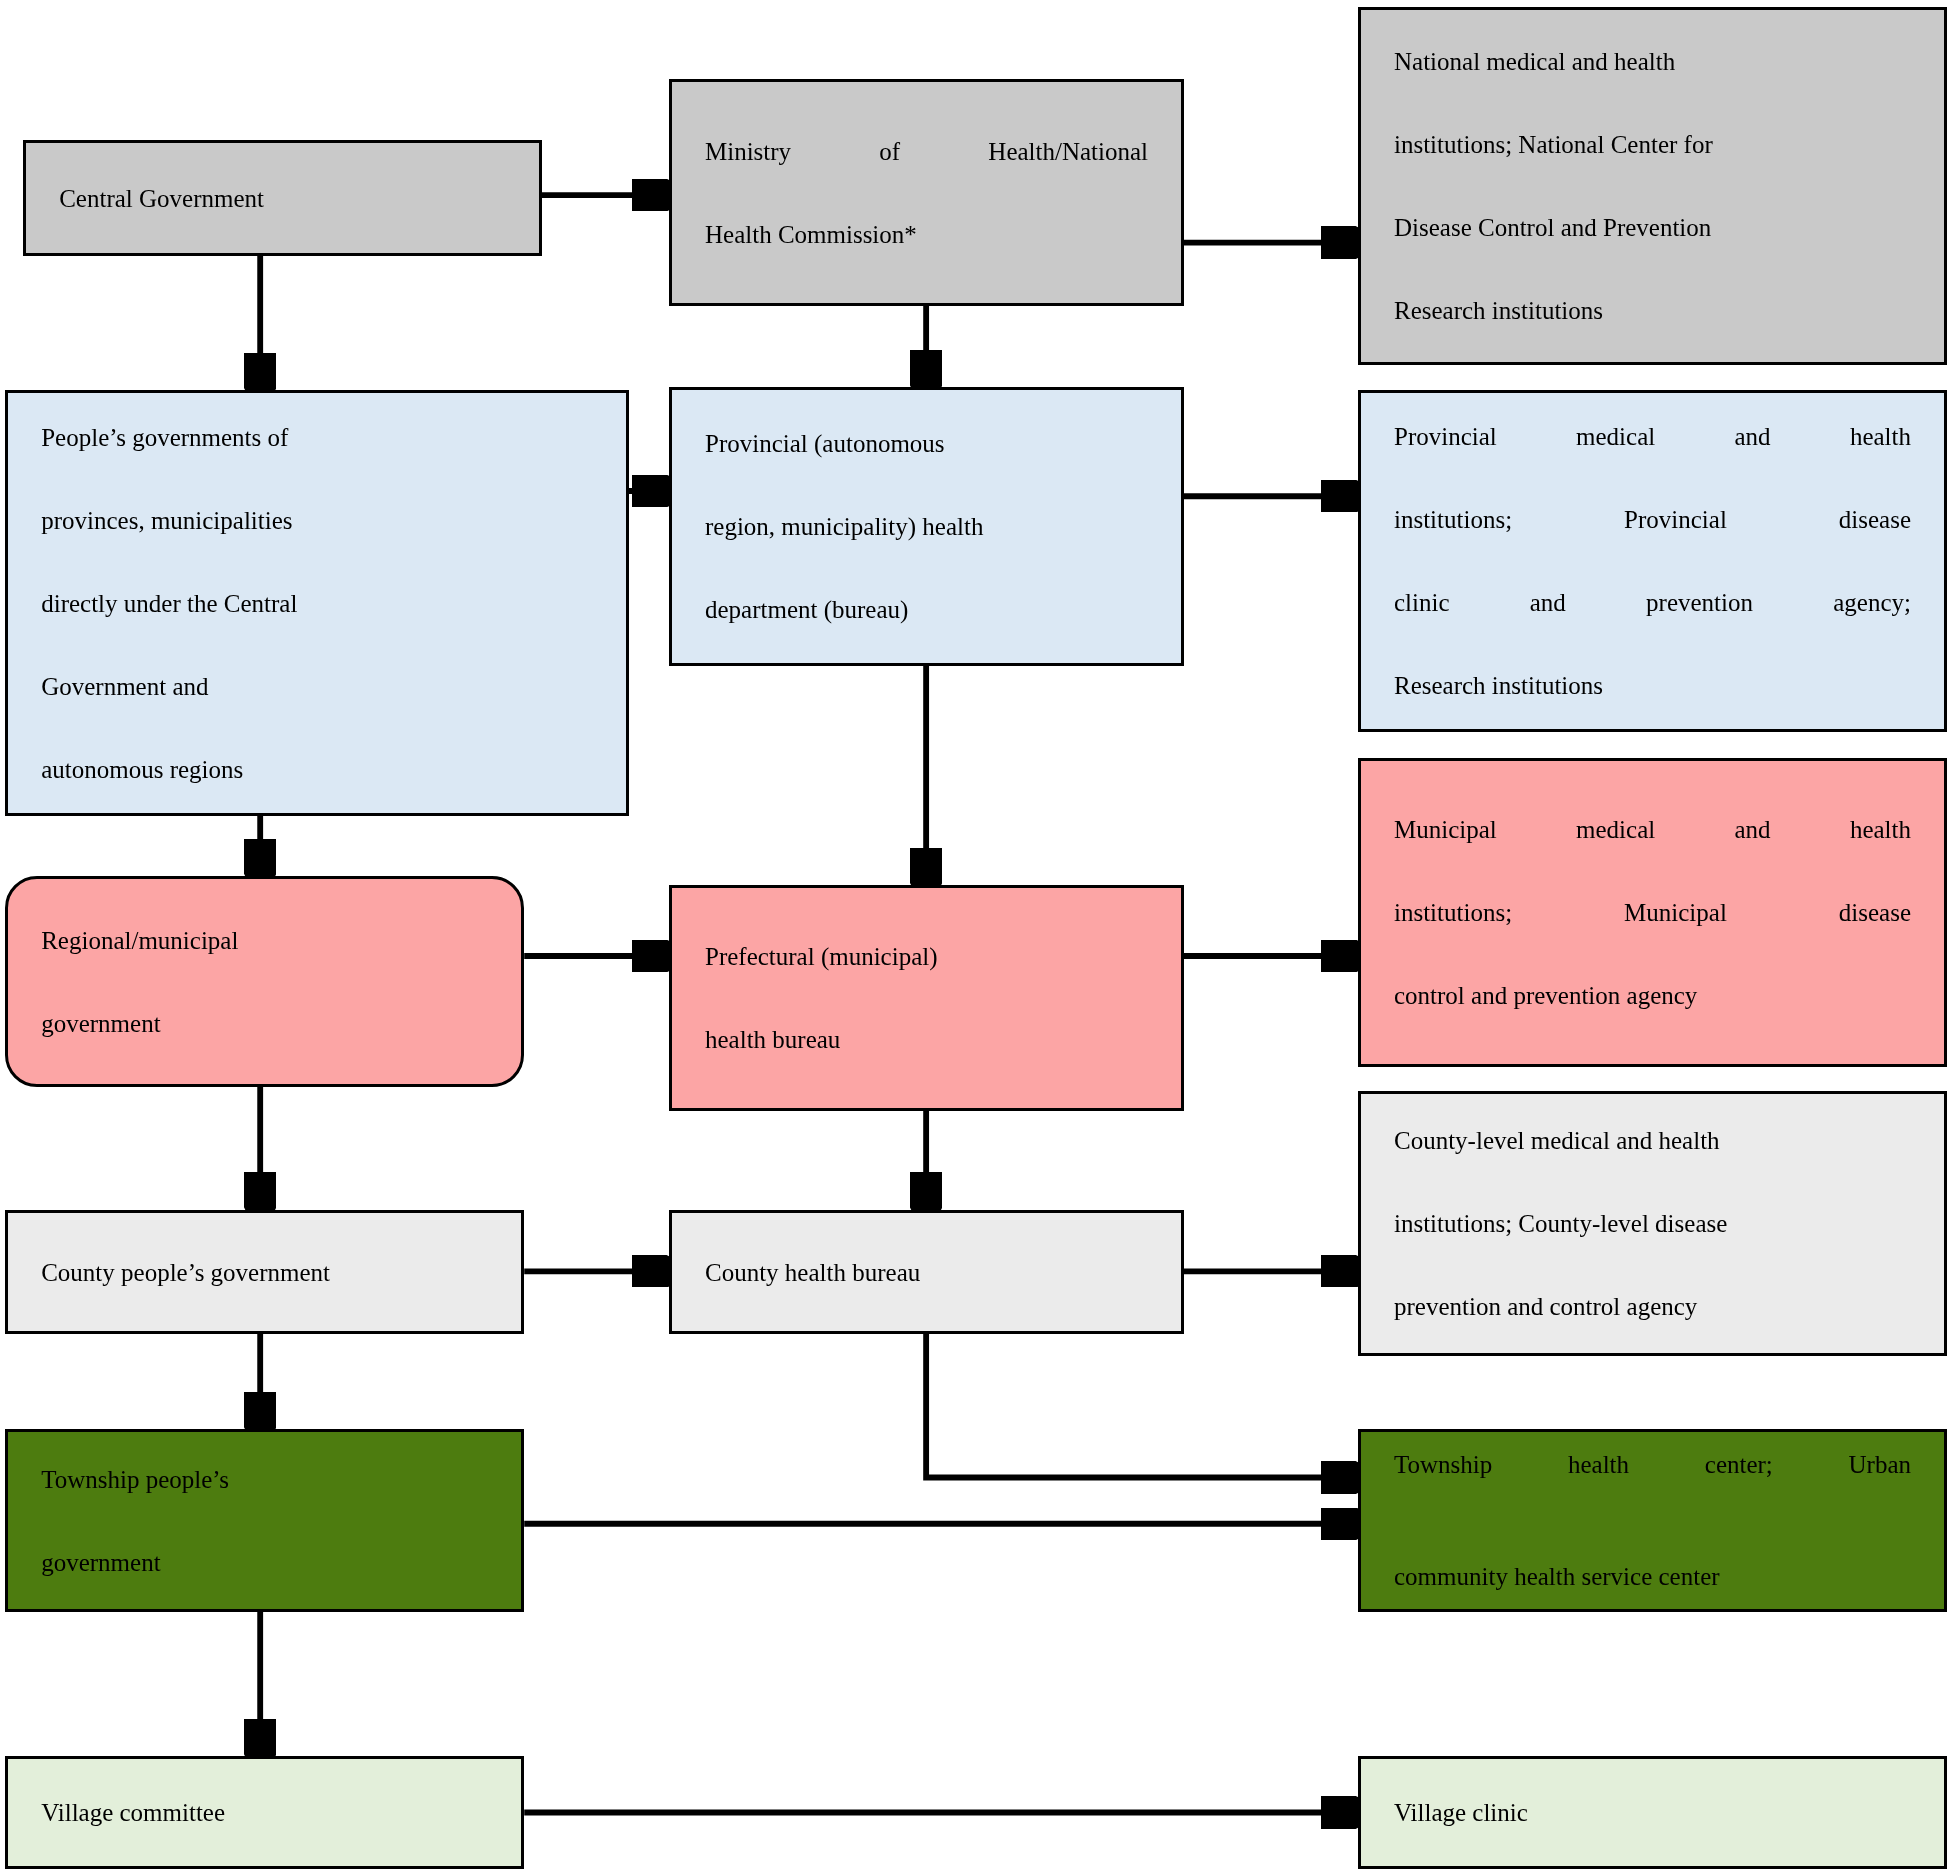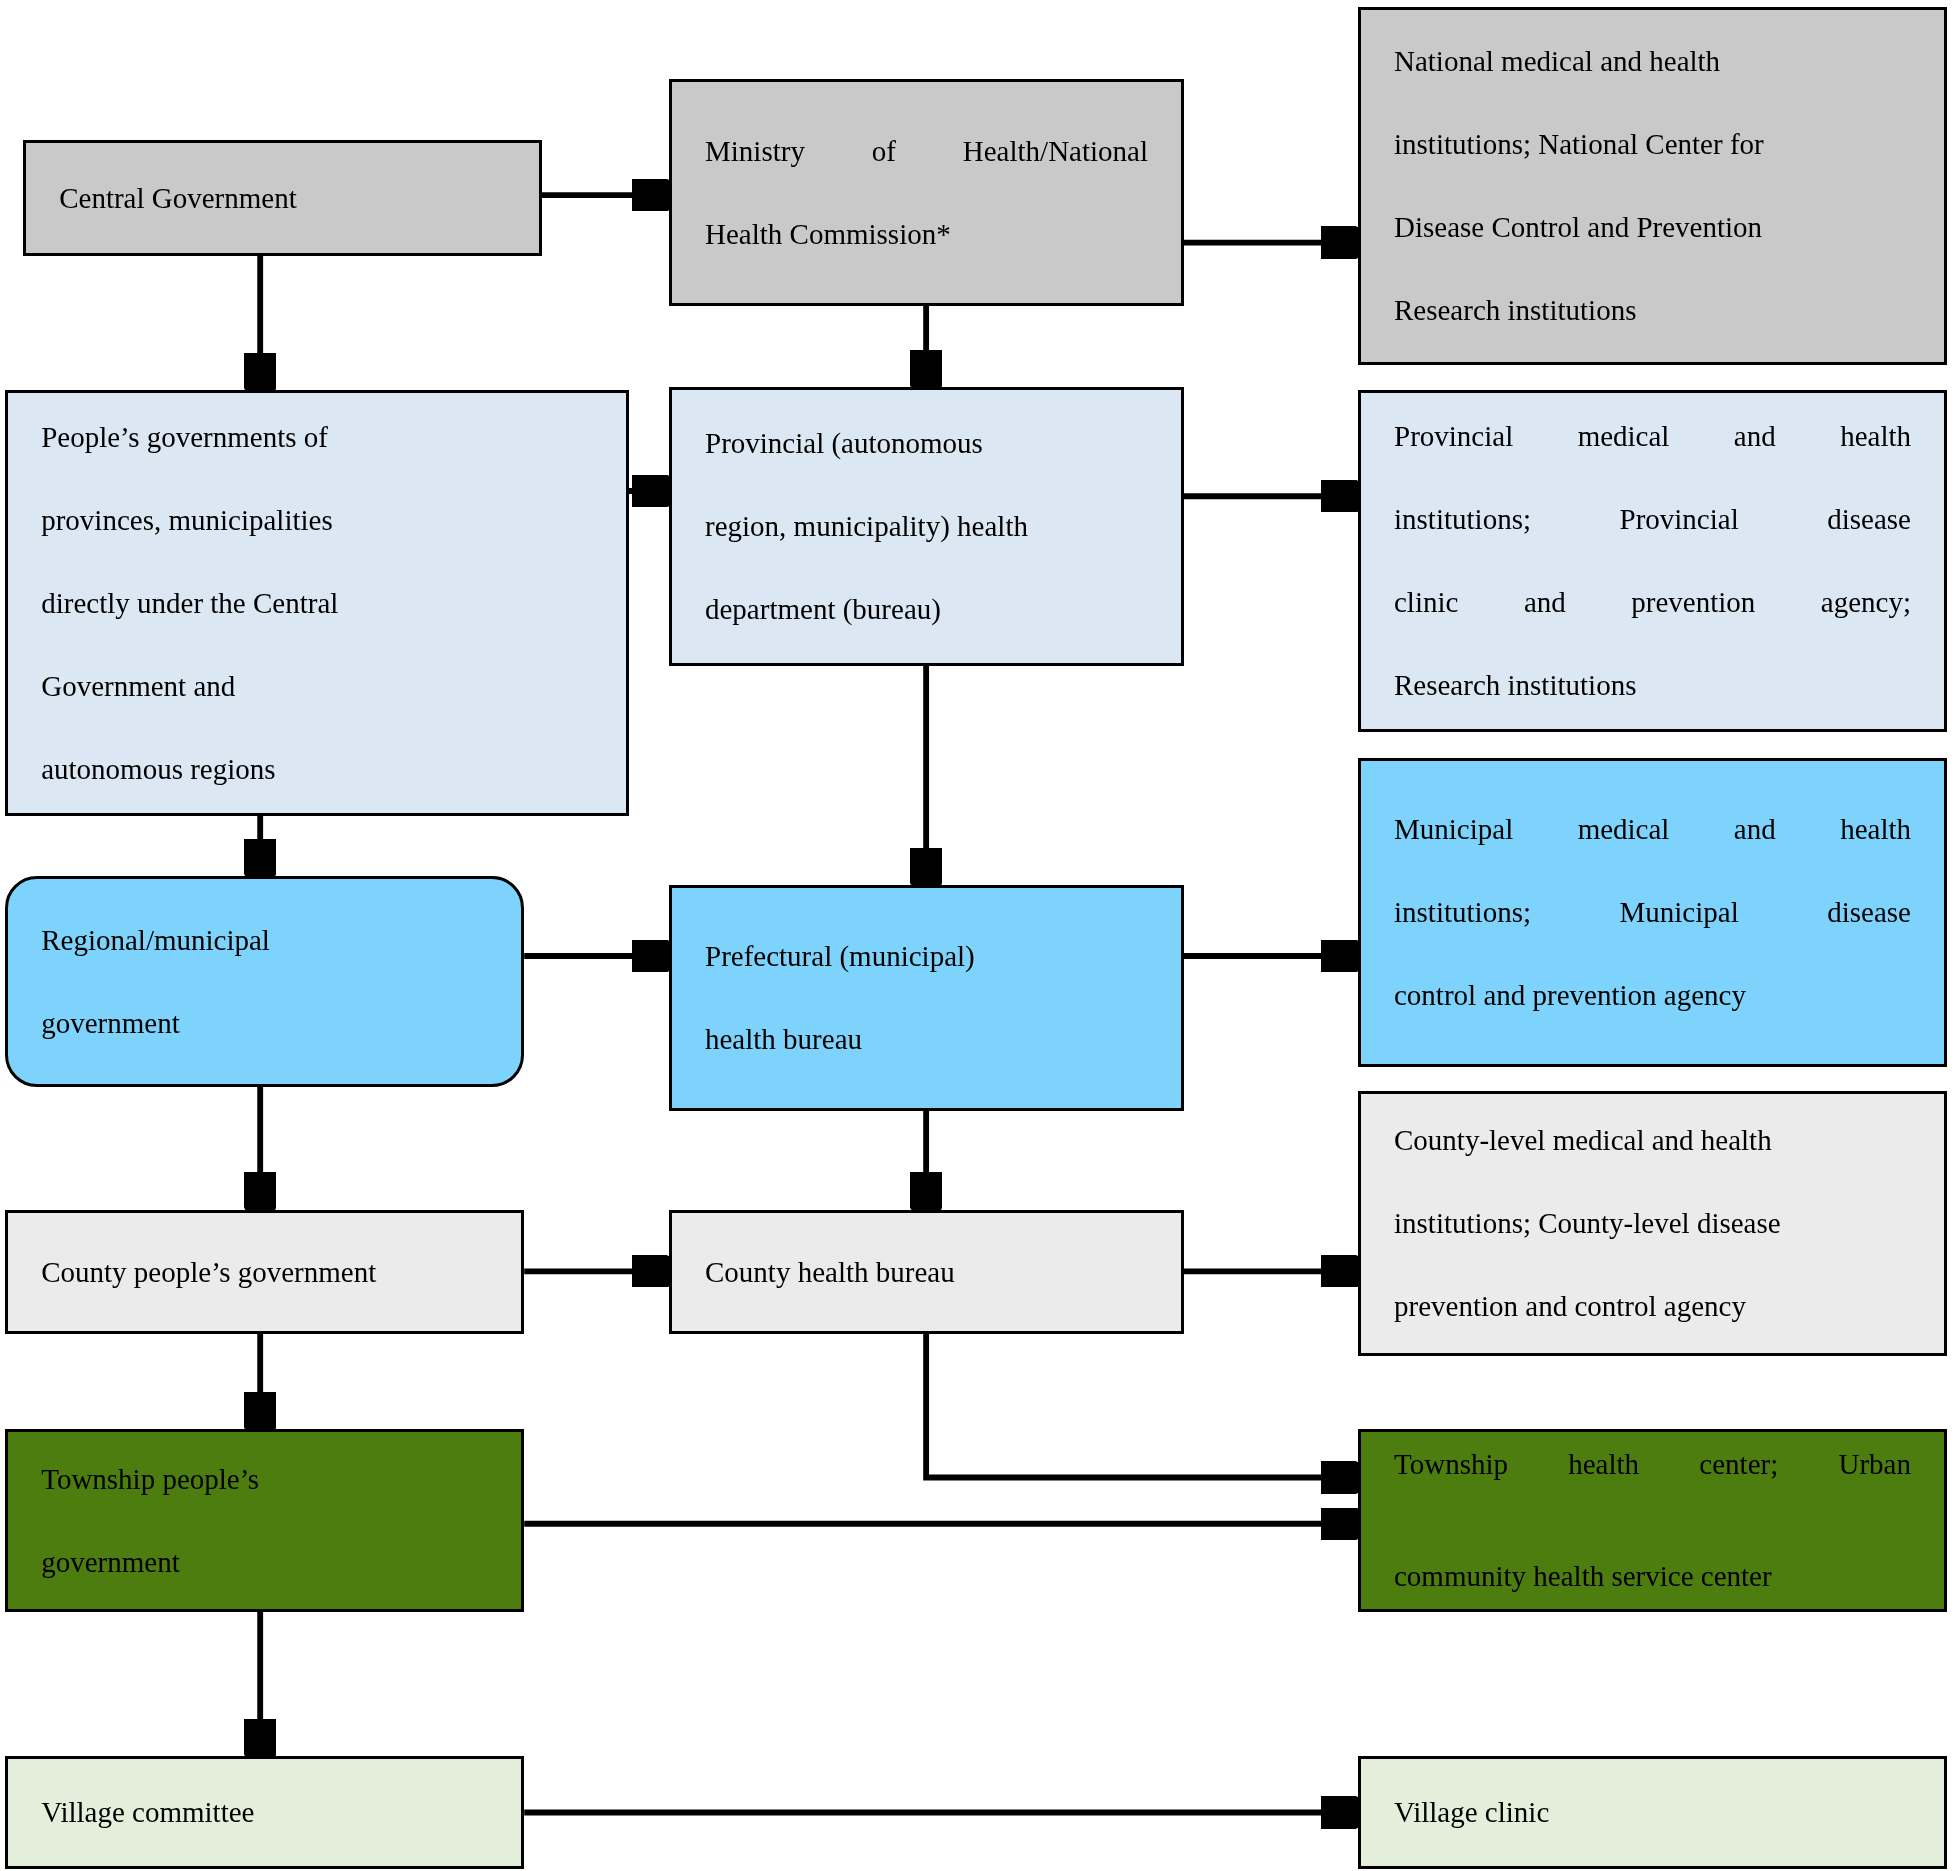--- a/index.html
+++ b/index.html
@@ -27,41 +27,41 @@
     stroke-width: 9;
     fill: none;
   }
   .box {
     position: absolute;
     box-sizing: border-box;
     border: 3.9px solid #000000;
     display: flex;
     flex-direction: column;
     justify-content: center;
-    font-size: 29px;
+    font-size: 25px;
     line-height: 83px;
     padding: 0 33px;
     overflow: hidden;
   }
   .box .ln {
     white-space: nowrap;
     text-align: left;
   }
   .box.justify .ln {
     white-space: normal;
     text-align: justify;
     text-align-last: justify;
   }
   .box.justify .ln:last-child {
     text-align-last: left;
   }
   
   .fill-national  { background: #c9c9c9; }
   .fill-provincial{ background: #dbe8f4; }
-  .fill-municipal { background: #7dd3fc; }
+  .fill-municipal { background: #fca5a5; }
   .fill-county    { background: #ebebeb; }
   .fill-township  { background: #4d7c0f; }
   .fill-village   { background: #e3efda; }
 </style>
 </head>
 <body>
 
 <div id="canvas">
 
   <svg id="arrow-layer" viewBox="0 0 3006 2877" xmlns="http://www.w3.org/2000/svg">

